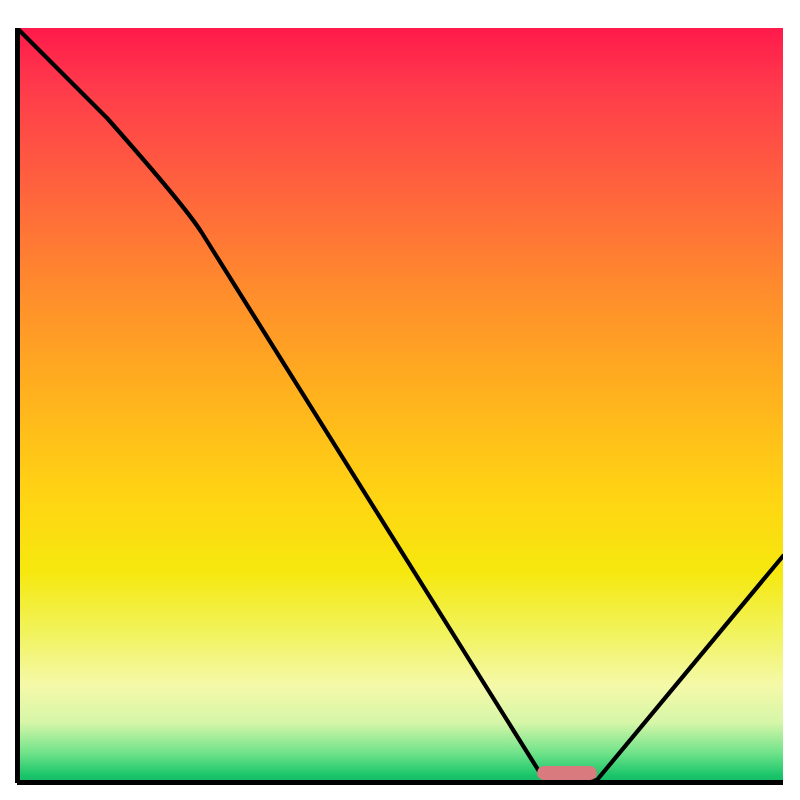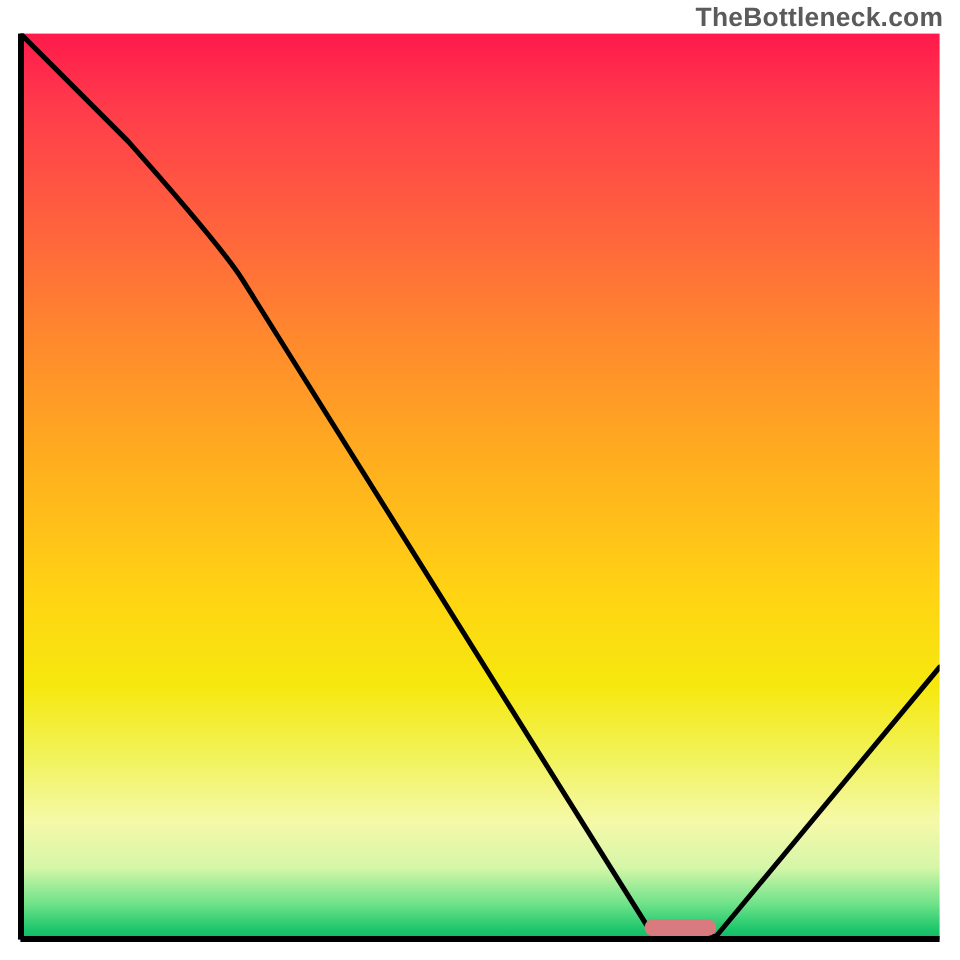--- a/index.html
+++ b/index.html
@@ -77,21 +77,20 @@
     position: absolute;
     background: #d97a7f;
     border-radius: 8px;
   }
 </style>
 </head>
 <body>
 
 <div class="container">
 
-  <div class="watermark">TheBottleneck.com</div>
 
   <div class="plot-frame">
 
     <div class="gradient-bg"></div>
 
     <svg class="curve-svg" viewBox="0 0 766 755" preserveAspectRatio="none">
       <path d="M 0 0
                L 90 90
                Q 168 178 185 205
                L 525 748

